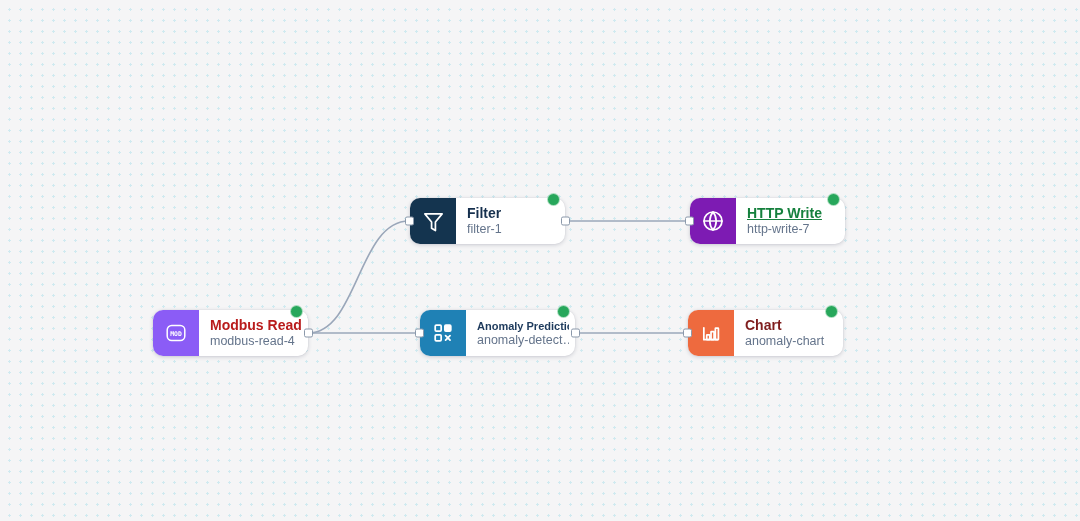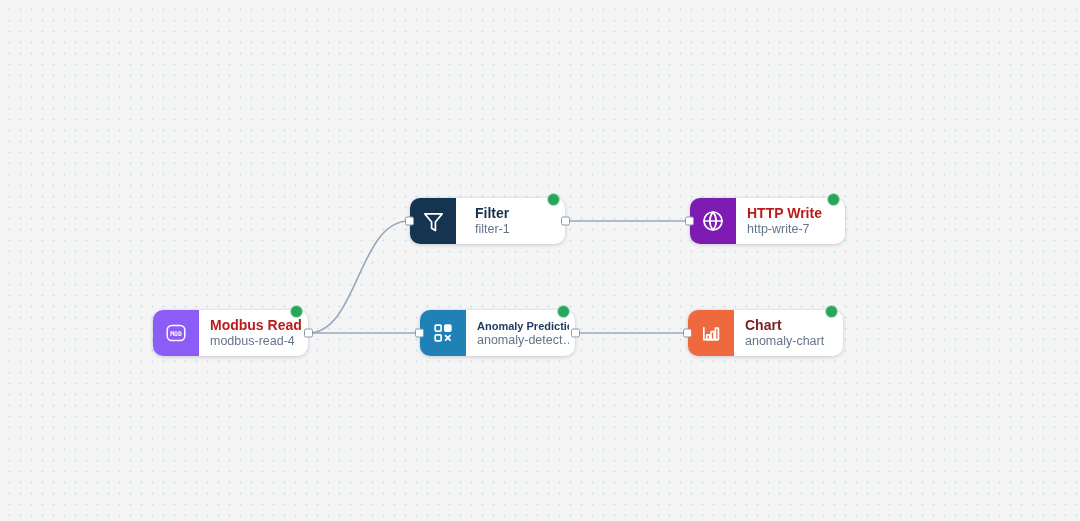--- a/index.html
+++ b/index.html
@@ -19,21 +19,21 @@
   .node{
     position:absolute;
     width:155px;height:46px;
     background:#ffffff;
     border-radius:10px;
     box-shadow:0 1px 4px rgba(20,30,60,.18), 0 0 0 0.5px rgba(20,30,60,.04);
     display:flex;align-items:stretch;
     cursor:grab;
   }
   .node-modbus{left:153px;top:310px;}
-  .node-filter{left:410px;top:198px;gap:8px;}
+  .node-filter{left:410px;top:198px;}
   .node-anomaly{left:420px;top:310px;}
   .node-http{left:690px;top:198px;}
   .node-chart{left:688px;top:310px;}
 
   .node .icon-tile{
     flex:0 0 46px;
     border-radius:10px 0 0 10px;
     display:flex;align-items:center;justify-content:center;
   }
   .node .text-wrap{
@@ -128,21 +128,21 @@
   <div class="node node-http">
     <span class="status-dot" style="background: rgb(39, 167, 91);"></span>
     <div class="icon-tile" style="background: rgb(125, 27, 179);">
       <svg width="24" height="24" viewBox="0 0 24 24" fill="none" stroke="#fff" stroke-width="1.7" stroke-linecap="round" stroke-linejoin="round">
         <circle cx="12" cy="12" r="9"></circle>
         <path d="M3 12h18"></path>
         <path d="M12 3a14.2 14.2 0 0 1 0 18a14.2 14.2 0 0 1 0-18z"></path>
       </svg>
     </div>
     <div class="text-wrap">
-      <span class="title" style="color: #b91c1c;">HTTP Write</span>
+      <span class="title" style="color: #15803d; text-decoration: underline;">HTTP Write</span>
       <span class="subtitle">http-write-7</span>
     </div>
     <span class="handle in"></span>
   </div>
 
   <div class="node node-chart">
     <span class="status-dot" style="background: rgb(39, 167, 91);"></span>
     <div class="icon-tile" style="background: rgb(238, 106, 62);">
       <svg width="23" height="23" viewBox="0 0 24 24" fill="none" stroke="#fff" stroke-width="1.8" stroke-linecap="round" stroke-linejoin="round">
         <path d="M4 6v12.5h14"></path>

